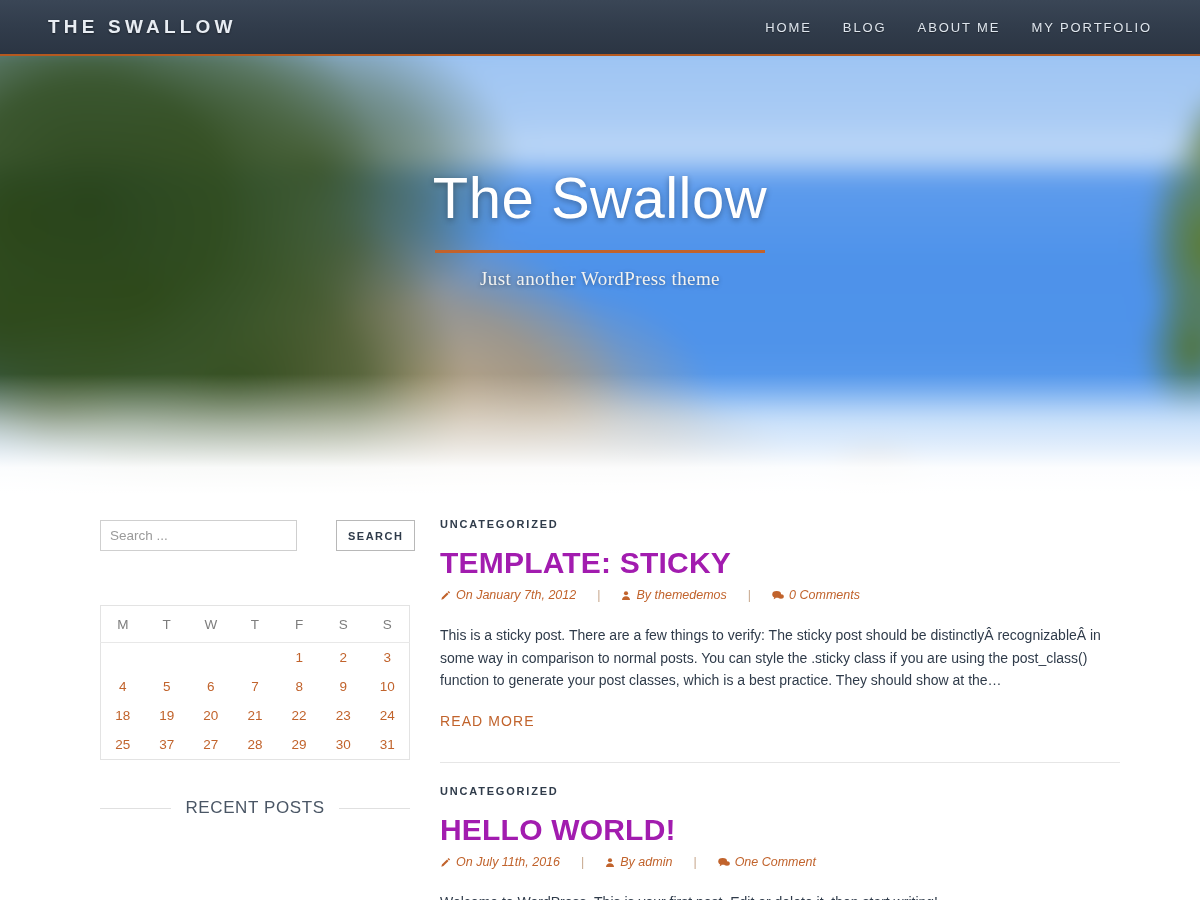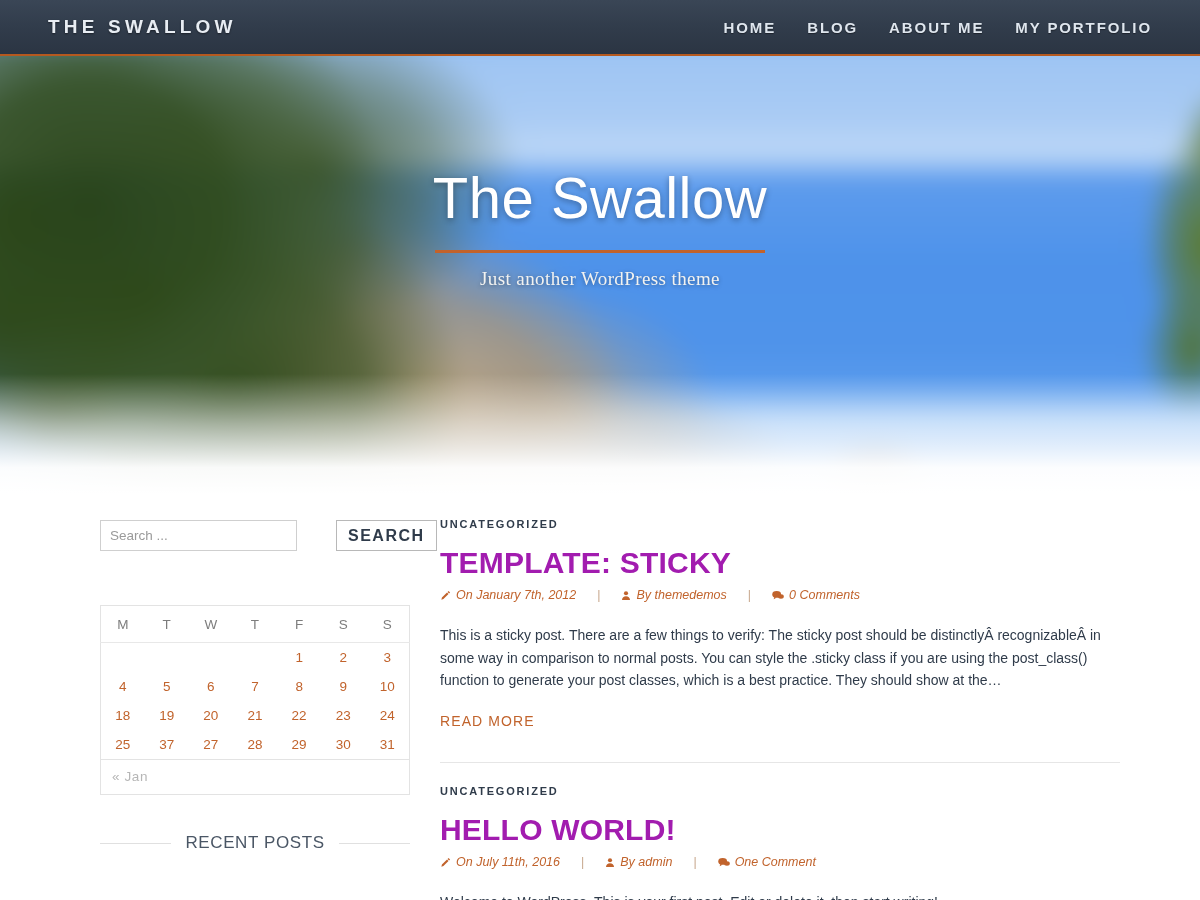--- a/index.html
+++ b/index.html
@@ -37,22 +37,22 @@
   }
 
   .main-nav {
     display: flex;
     align-items: center;
     gap: 31px;
   }
 
   .nav-item {
     color: #dfe6ee;
-    font-size: 15px;
-    font-weight: bold;
+    font-size: 13px;
+    font-weight: normal;
     letter-spacing: 1.9px;
     text-decoration: none;
     white-space: nowrap;
     cursor: pointer;
     text-shadow: 0 1px 1px rgba(0,0,0,0.4);
   }
 
   
   .hero {
     position: relative;
@@ -174,21 +174,21 @@
   .search-input::placeholder { color: #9a9a9a; }
 
   .search-button {
     margin-left: 39px;
     height: 31px;
     padding: 0 11px;
     border: 1px solid #b8b8b8;
     background: #ffffff;
     color: #2f3b4a;
     font-family: "Liberation Sans", sans-serif;
-    font-size: 16px;
+    font-size: 11px;
     font-weight: bold;
     letter-spacing: 1.5px;
     cursor: pointer;
   }
 
   
   .calendar-widget { margin-top: 54px; }
 
   .calendar-table {
     width: 310px;
@@ -377,21 +377,20 @@
             <td>25</td>
             <td>37</td>
             <td>27</td>
             <td>28</td>
             <td>29</td>
             <td>30</td>
             <td>31</td>
           </tr>
         </tbody>
       </table>
-      <div class="calendar-foot">« Jan</div>
     </div>
 
     <div class="widget-heading">
       <span class="line"></span>
       <span class="label">RECENT POSTS</span>
       <span class="line"></span>
     </div>
 
   </aside>
 

